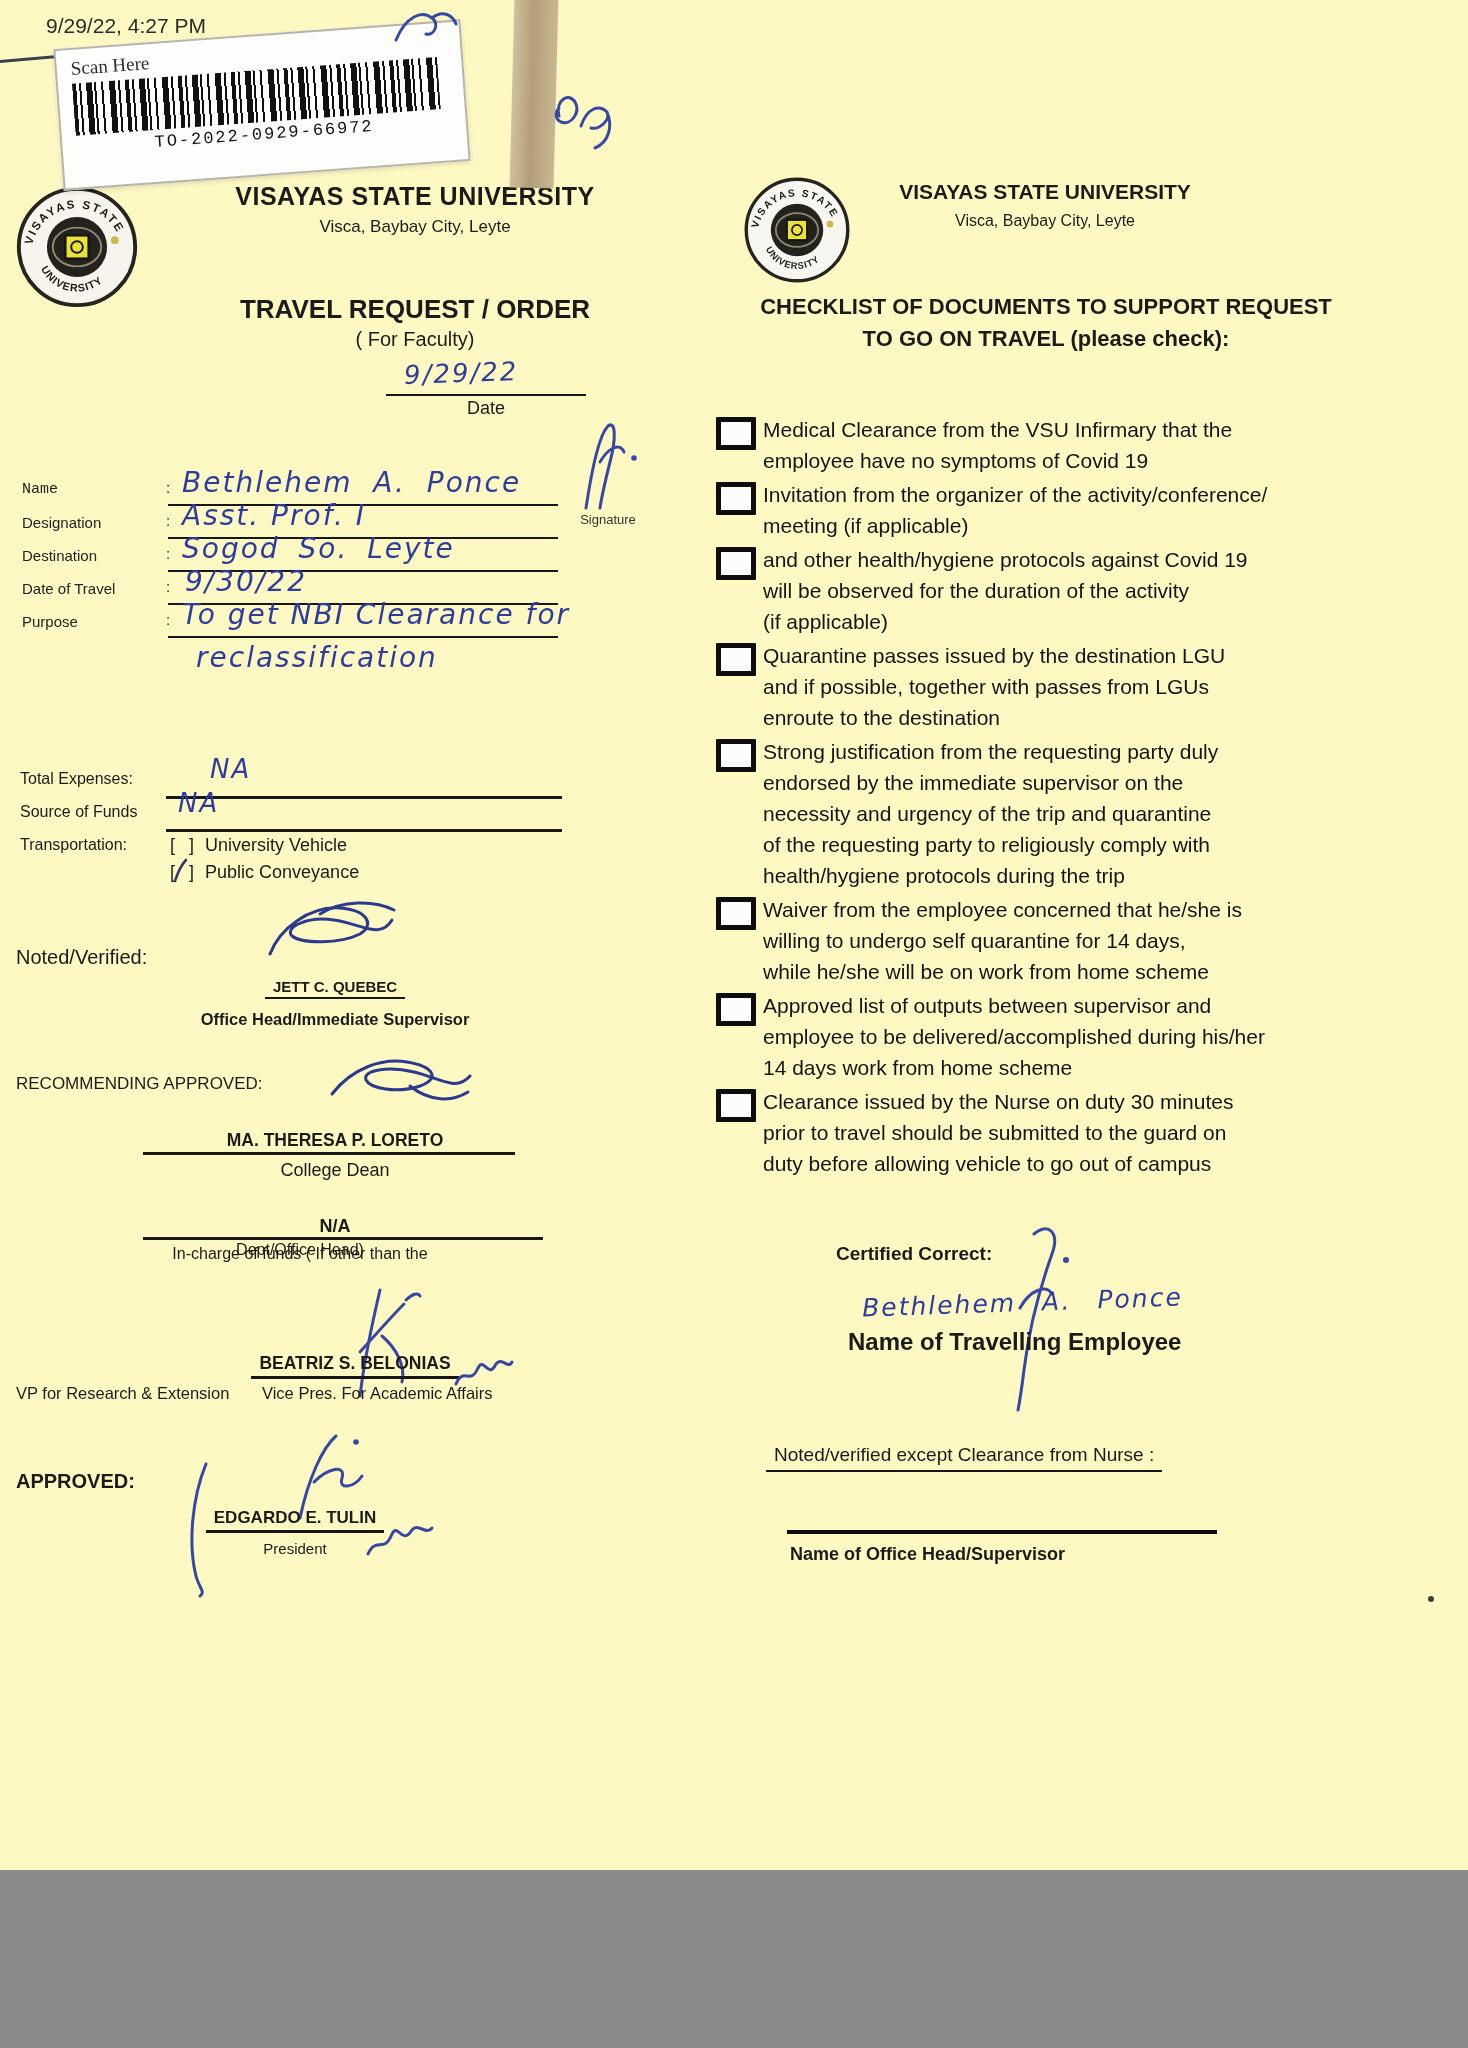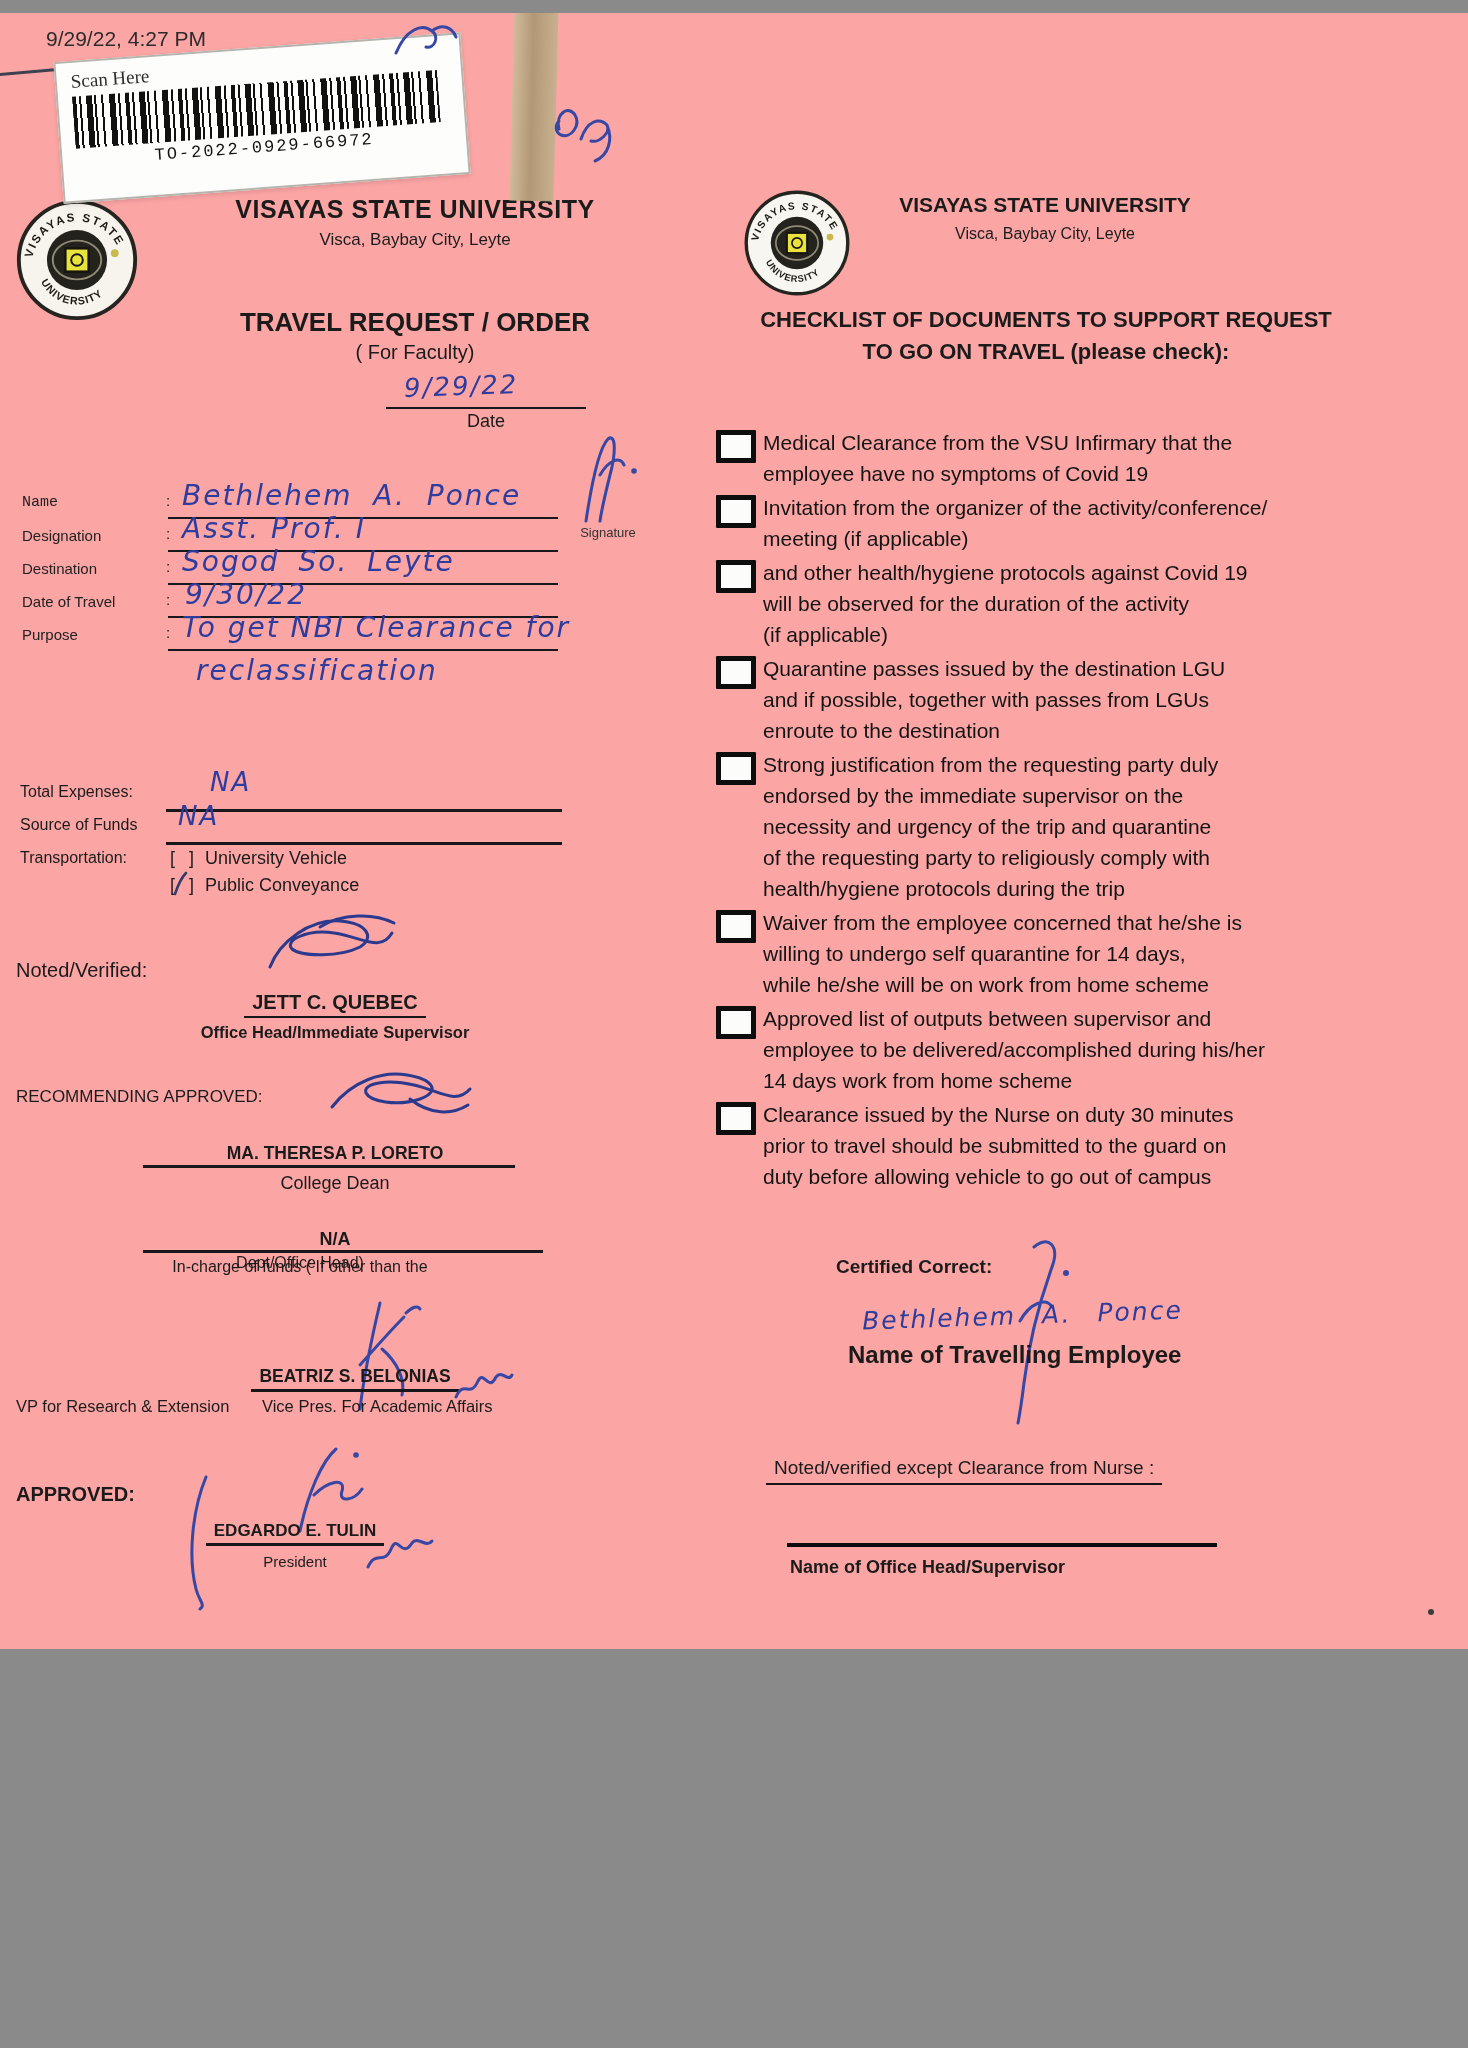--- a/index.html
+++ b/index.html
@@ -1,16 +1,16 @@
 <!DOCTYPE html>
 <html><head>
 <meta charset="utf-8">
 <style>
   html,body{margin:0;padding:0;background:#8a8a8a;}
-  .page{position:relative;width:1468px;height:1636px;margin:13px auto;background:#fca5a5;
+  .page{position:relative;width:1468px;height:1870px;margin:0 auto;background:#fef9c3;
         overflow:hidden;font-family:"Liberation Sans",sans-serif;color:#1b1b1b;}
   .abs{position:absolute;}
   .hand{font-family:"DejaVu Sans",sans-serif;font-style:italic;color:#2e3c9e;
         letter-spacing:2px;white-space:nowrap;}
   .fline{position:absolute;height:0;border-bottom:2.5px solid #17171c;}
   .center{text-align:center;}
   .u{border-bottom:2.5px solid #15151a;padding:0 8px 2px 8px;display:inline-block;}
   .bold{font-weight:bold;}
   
   .sticker{position:absolute;left:58px;top:34px;width:408px;height:142px;background:#fdfdfb;
@@ -140,21 +140,21 @@
       </svg></span><span>]</span>
     <span style="margin-left:6px;">Public Conveyance</span>
   </div>
 
   <div class="abs" style="left:16px;top:946px;font-size:20px;">Noted/Verified:</div>
   <svg class="abs sig dk" style="left:262px;top:898px;" width="138" height="74" viewBox="0 0 138 74">
     <path d="M8,56 C18,30 48,8 78,10 C104,12 114,26 98,36 C78,46 40,46 30,38 C22,30 44,18 72,22 C100,26 118,42 130,22"></path>
     <path d="M58,16 C80,2 112,2 132,12"></path>
   </svg>
   <div class="abs center" style="left:240px;top:978px;width:190px;">
-    <span class="u bold" style="font-size:20px;">JETT C. QUEBEC</span>
+    <span class="u bold" style="font-size:15px;">JETT C. QUEBEC</span>
   </div>
   <div class="abs center bold" style="left:180px;top:1010px;width:310px;font-size:16.5px;">Office Head/Immediate Supervisor</div>
 
   <div class="abs" style="left:16px;top:1074px;font-size:17px;">RECOMMENDING APPROVED:</div>
   <svg class="abs sig dk" style="left:322px;top:1046px;" width="152" height="80" viewBox="0 0 152 80">
     <path d="M10,48 C30,22 60,12 85,16 C110,20 120,32 98,40 C74,48 48,42 44,34 C40,24 66,20 92,26 C118,32 134,46 148,30"></path>
     <path d="M88,40 C108,56 130,56 146,46"></path>
   </svg>
   <div class="abs center bold" style="left:150px;top:1130px;width:370px;font-size:17.5px;">MA. THERESA P. LORETO</div>
   <div class="fline" style="left:143px;top:1152px;width:372px;border-bottom-width:3px;"></div>

